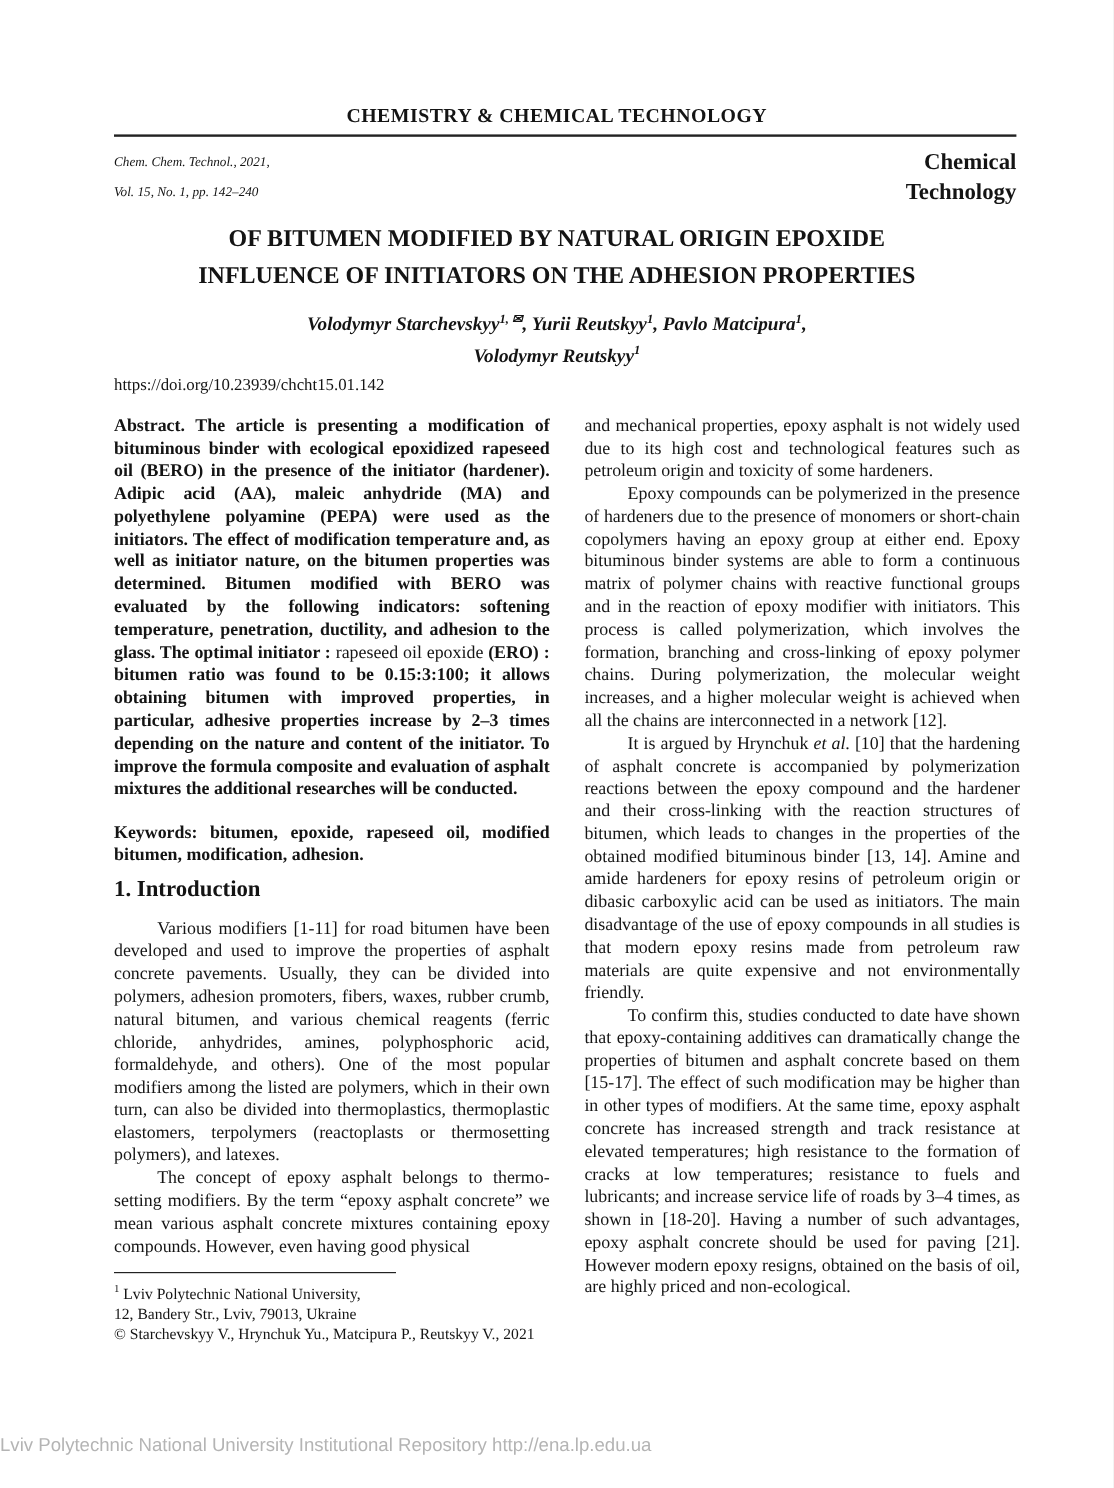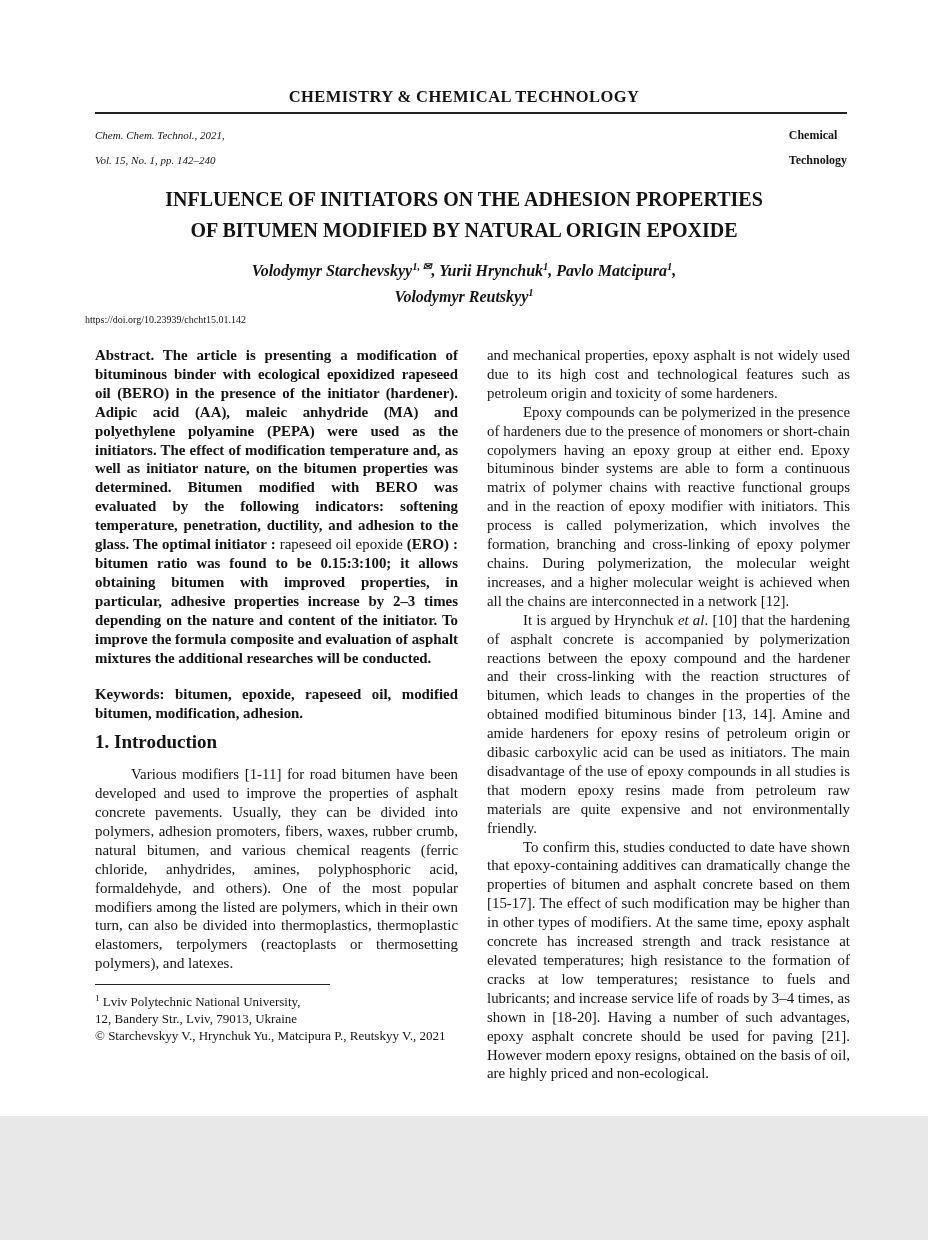--- a/index.html
+++ b/index.html
@@ -1,19 +1,19 @@
 <!DOCTYPE html>
 <html><head>
 <meta charset="utf-8">
 <style>
   html, body { margin: 0; padding: 0; background: #e8e8e8; }
   .page {
     position: relative;
     width: 928px;
-    height: 1116px;
+    height: 1240px;
     margin: 0 auto;
     background: #ffffff;
     font-family: "Liberation Serif", serif;
     color: #141414;
     overflow: hidden;
   }
   
   .running-head {
     position: absolute; top: 87px; left: 0; right: 0;
     text-align: center; font-weight: bold; font-size: 16.5px;
@@ -21,34 +21,34 @@
   }
   .head-rule {
     position: absolute; top: 112px; left: 95px; width: 752px;
     height: 1.6px; background: #222;
   }
   .cite-row {
     position: absolute; top: 123px; left: 95px; width: 752px;
     display: flex; justify-content: space-between;
   }
   .cite-left { font-style: italic; font-size: 11px; line-height: 25px; }
-  .cite-right { font-weight: bold; font-size: 12px; line-height: 25px; }
+  .cite-right { font-weight: bold; font-size: 19px; line-height: 25px; text-align: right; }
   
   .title {
     position: absolute; top: 184px; left: 0; right: 0;
     text-align: center; font-weight: bold; font-size: 20px; line-height: 31px;
   }
   .authors {
     position: absolute; top: 256px; left: 0; right: 0;
     text-align: center; font-weight: bold; font-style: italic;
     font-size: 16px; line-height: 22px;
   }
   .authors sup { font-size: 10.5px; }
   .doi {
-    position: absolute; top: 314px; left: 85px; font-size: 10px;
+    position: absolute; top: 314px; left: 95px; font-size: 14px;
   }
   
   .columns {
     position: absolute; top: 346px; left: 95px; width: 755px;
     display: flex; gap: 29px;
   }
   .col { width: 367px; text-align: justify; }
   .col p { margin: 0; font-size: 14.9px; line-height: 18.9px; }
   .abstract { font-weight: bold; font-size: 14.6px; line-height: 18.3px; }
   .abstract .normal-weight { font-weight: normal; }
@@ -86,41 +86,42 @@
       <div>Chem. Chem. Technol., 2021,</div>
       <div>Vol. 15, No. 1, pp. 142–240</div>
     </div>
     <div class="cite-right">
       <div>Chemical</div>
       <div>Technology</div>
     </div>
   </div>
 
   <div class="title">
+    <div>OF BITUMEN MODIFIED BY NATURAL ORIGIN EPOXIDE</div>
     <div>INFLUENCE OF INITIATORS ON THE ADHESION PROPERTIES</div>
-    <div>OF BITUMEN MODIFIED BY NATURAL ORIGIN EPOXIDE</div>
   </div>
 
   <div class="authors">
-    <div><span>Volodymyr Starchevskyy</span><sup>1, ✉</sup><span>, </span><span>Yurii Hrynchuk</span><sup>1</sup><span>, </span><span>Pavlo Matcipura</span><sup>1</sup><span>,</span></div>
+    <div><span>Volodymyr Starchevskyy</span><sup>1, ✉</sup><span>, </span><span>Yurii Reutskyy</span><sup>1</sup><span>, </span><span>Pavlo Matcipura</span><sup>1</sup><span>,</span></div>
     <div><span>Volodymyr Reutskyy</span><sup>1</sup></div>
   </div>
 
   <div class="doi">https://doi.org/10.23939/chcht15.01.142</div>
 
   <div class="columns">
 
     <div class="col">
       <p class="abstract"><span>Abstract.</span><span> The article is presenting a modification of bituminous binder with ecological epoxidized rapeseed oil (BERO) in the presence of the initiator (hardener). Adipic acid (AA), maleic anhydride (MA) and polyethylene polyamine (PEPA) were used as the initiators. The effect of modification temperature and, as well as initiator nature, on the bitumen properties was determined. Bitumen modified with BERO was evaluated by the following indicators: softening temperature, penetration, ductility, and adhesion to the glass. The optimal initiator : </span><span class="normal-weight">rapeseed oil epoxide</span><span> (ERO) : bitumen ratio was found to be 0.15:3:100; it allows obtaining bitumen with improved properties, in particular, adhesive properties increase by 2–3 times depending on the nature and content of the initiator. To improve the formula composite and evaluation of asphalt mixtures the additional researches will be conducted.</span></p>
 
       <p class="keywords"><span>Keywords</span><span>: bitumen, epoxide, rapeseed oil, modified bitumen, modification, adhesion.</span></p>
 
       <div class="section-heading">1. Introduction</div>
 
       <p class="indent">Various modifiers [1-11] for road bitumen have been developed and used to improve the properties of asphalt concrete pavements. Usually, they can be divided into polymers, adhesion promoters, fibers, waxes, rubber crumb, natural bitumen, and various chemical reagents (ferric chloride, anhydrides, amines, polyphosphoric acid, formaldehyde, and others). One of the most popular modifiers among the listed are polymers, which in their own turn, can also be divided into thermoplastics, thermoplastic elastomers, terpolymers (reactoplasts or thermosetting polymers), and latexes.</p>
+      <p class="indent">The concept of epoxy asphalt belongs to thermo-setting modifiers. By the term “epoxy asphalt concrete” we mean various asphalt concrete mixtures containing epoxy compounds. However, even having good physical</p>
 
       <div class="footnote">
         <div class="footnote-rule"></div>
         <div><sup>1</sup><span> Lviv Polytechnic National University,</span></div>
         <div>12, Bandery Str., Lviv, 79013, Ukraine</div>
         <div>© Starchevskyy V., Hrynchuk Yu., Matcipura P., Reutskyy V., 2021</div>
       </div>
     </div>
 
     <div class="col">

